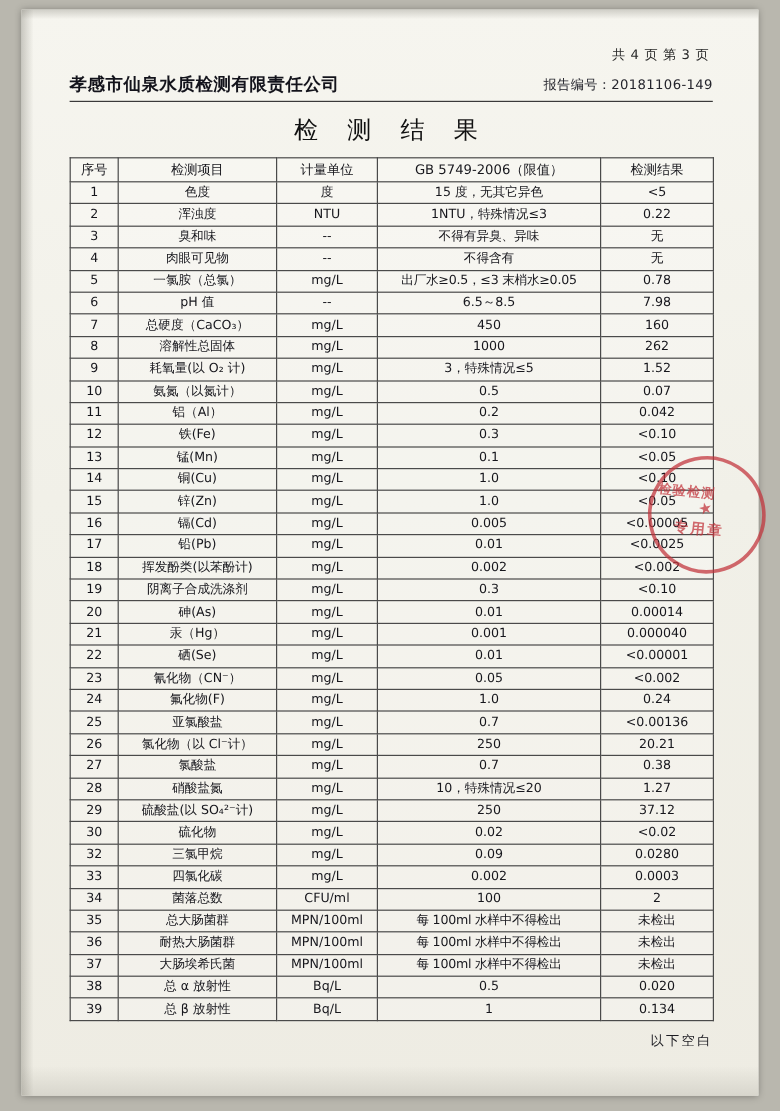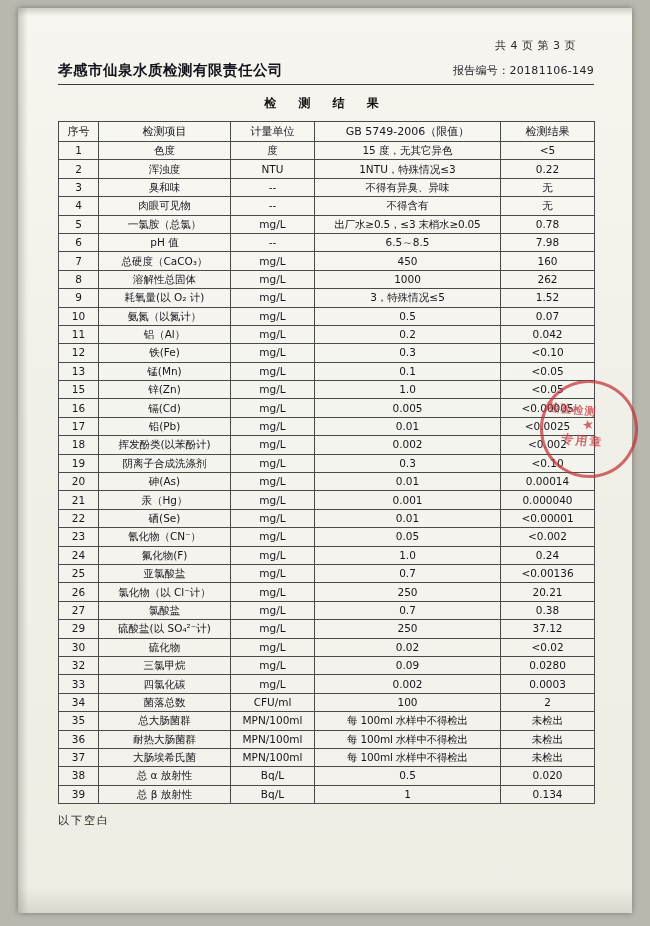--- a/index.html
+++ b/index.html
@@ -41,21 +41,21 @@
     position: absolute;
     left: 40px;
     top: 30px;
     width: 536px;
   }
   .pageno {
     text-align: right;
     font-size: 11px;
     color: #2a2a2a;
     letter-spacing: .5px;
-    margin-right: 18px;
+    margin-right: 3px;
     margin-bottom: 8px;
   }
   .hdr {
     display: flex;
     align-items: flex-end;
     justify-content: space-between;
     margin-bottom: 2px;
   }
   .company {
     font-family: "DejaVu Sans", sans-serif;
@@ -70,22 +70,22 @@
     padding-bottom: 2px;
     letter-spacing: .3px;
   }
   .hdr-rule {
     height: 1px;
     background: #3a3a3a;
     margin: 4px 0 10px 0;
   }
   .doctitle {
     text-align: center;
-    font-weight: bold;
-    font-size: 12px;
+    font-weight: normal;
+    font-size: 20px;
     letter-spacing: 9px;
     color: #111;
     margin: 4px 0 9px 0;
   }
   table.rt {
     border-collapse: collapse;
     width: 100%;
     table-layout: fixed;
     background: rgba(255,255,255,0.25);
   }
@@ -105,21 +105,21 @@
     font-size: 11px;
     height: 19px;
   }
   col.c0 { width: 40px; }
   col.c1 { width: 132px; }
   col.c2 { width: 84px; }
   col.c3 { width: 186px; }
   col.c4 { width: 94px; }
   .small-lim { font-size: 8.5px; letter-spacing: -0.2px; }
   .footnote {
-    text-align: left;
+    text-align: right;
     font-size: 11px;
     color: #1c1c22;
     margin-top: 9px;
     letter-spacing: 2px;
   }
   
   .stamp {
     position: absolute;
     right: -6px;
     top: 372px;
@@ -282,20 +282,27 @@
             <td>&lt;0.10</td>
           </tr>
           <tr>
             <td>13</td>
             <td>锰(Mn)</td>
             <td>mg/L</td>
             <td>0.1</td>
             <td>&lt;0.05</td>
           </tr>
           <tr>
+            <td>14</td>
+            <td>铜(Cu)</td>
+            <td>mg/L</td>
+            <td>1.0</td>
+            <td>&lt;0.10</td>
+          </tr>
+          <tr>
             <td>15</td>
             <td>锌(Zn)</td>
             <td>mg/L</td>
             <td>1.0</td>
             <td>&lt;0.05</td>
           </tr>
           <tr>
             <td>16</td>
             <td>镉(Cd)</td>
             <td>mg/L</td>
@@ -371,20 +378,27 @@
             <td>mg/L</td>
             <td>250</td>
             <td>20.21</td>
           </tr>
           <tr>
             <td>27</td>
             <td>氯酸盐</td>
             <td>mg/L</td>
             <td>0.7</td>
             <td>0.38</td>
+          </tr>
+          <tr>
+            <td>28</td>
+            <td>硝酸盐氮</td>
+            <td>mg/L</td>
+            <td>10，特殊情况≤20</td>
+            <td>1.27</td>
           </tr>
           <tr>
             <td>29</td>
             <td>硫酸盐(以 SO₄²⁻计)</td>
             <td>mg/L</td>
             <td>250</td>
             <td>37.12</td>
           </tr>
           <tr>
             <td>30</td>

